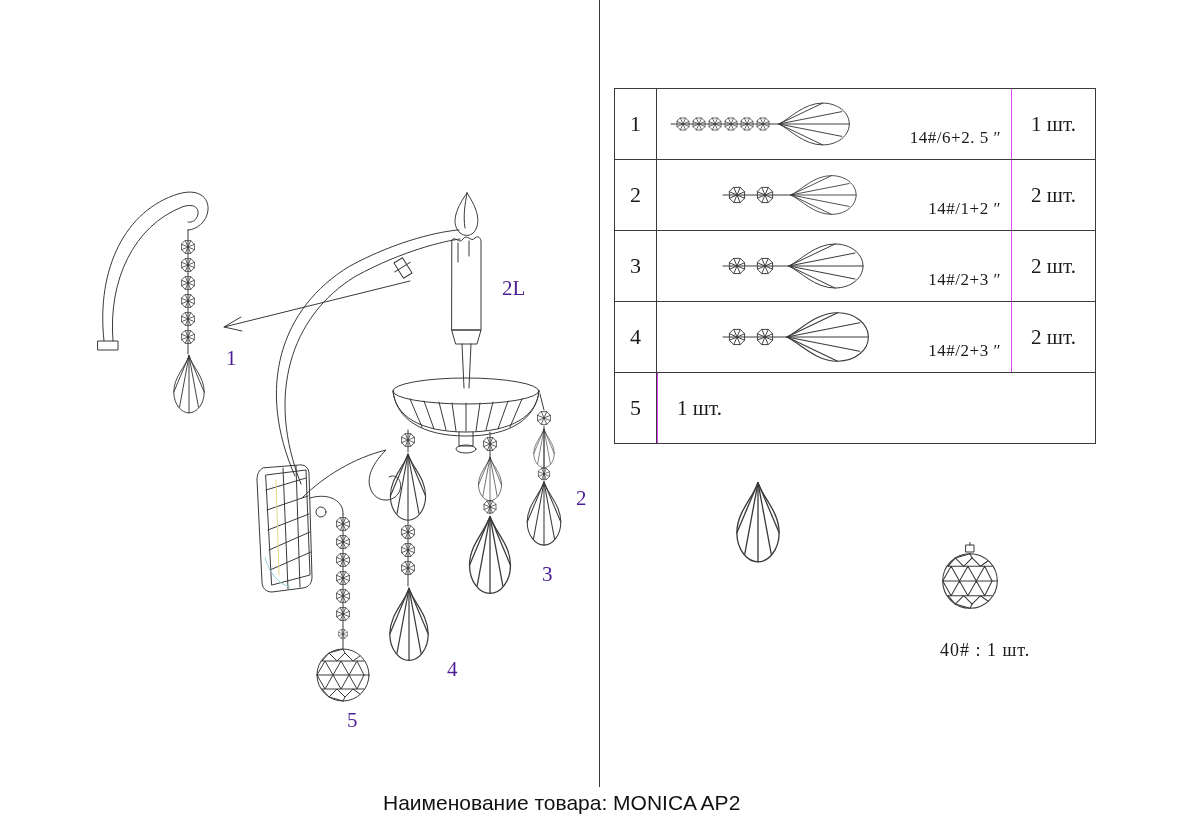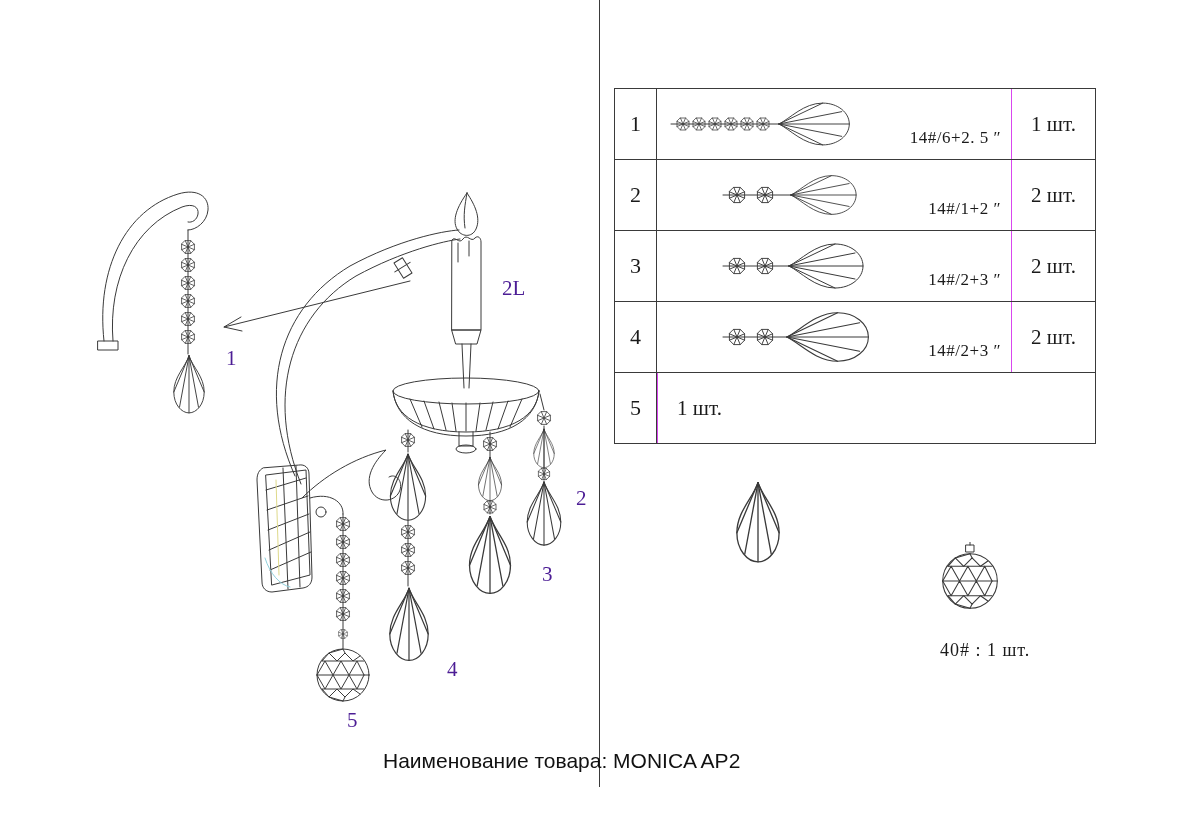--- a/index.html
+++ b/index.html
@@ -19,21 +19,21 @@
   .t-row { flex:1; display:flex; border-bottom:1px solid #3a3a3a; min-height:0; }
   .t-row:last-child { border-bottom:none; }
   .cell-num { width:42px; border-right:1px solid #3a3a3a; display:flex; align-items:center; justify-content:center; font-size:22px; }
   .cell-draw { flex:1; position:relative; }
   .cell-draw svg { position:absolute; left:6px; top:3px; }
   .part-code { position:absolute; right:10px; bottom:11px; font-size:17px; letter-spacing:.5px; }
   .cell-qty { width:84px; border-left:1px solid #d946ef; display:flex; align-items:center; justify-content:center; font-size:21px; }
 
   .summary-line { position:absolute; left:683px; font-size:29px; letter-spacing:1px; }
   .ball-line { position:absolute; left:916px; top:640px; font-size:18px; letter-spacing:1px;margin-left:24px; }
-  .title { position:absolute; left:383px; top:749px; font-family:"Liberation Sans", sans-serif; font-size:21px; color:#111; }
+  .title { position:absolute; left:383px; top:791px; font-family:"Liberation Sans", sans-serif; font-size:21px; color:#111; }
 </style>
 </head>
 <body>
 
 <div class="page">
 
   <svg class="abs" style="left:0;top:0" width="600" height="790" viewBox="0 0 600 790">
     <defs>
       <g id="bead">
         <polygon points="-3.4,-8 3.4,-8 8,-3.4 8,3.4 3.4,8 -3.4,8 -8,3.4 -8,-3.4"></polygon>

